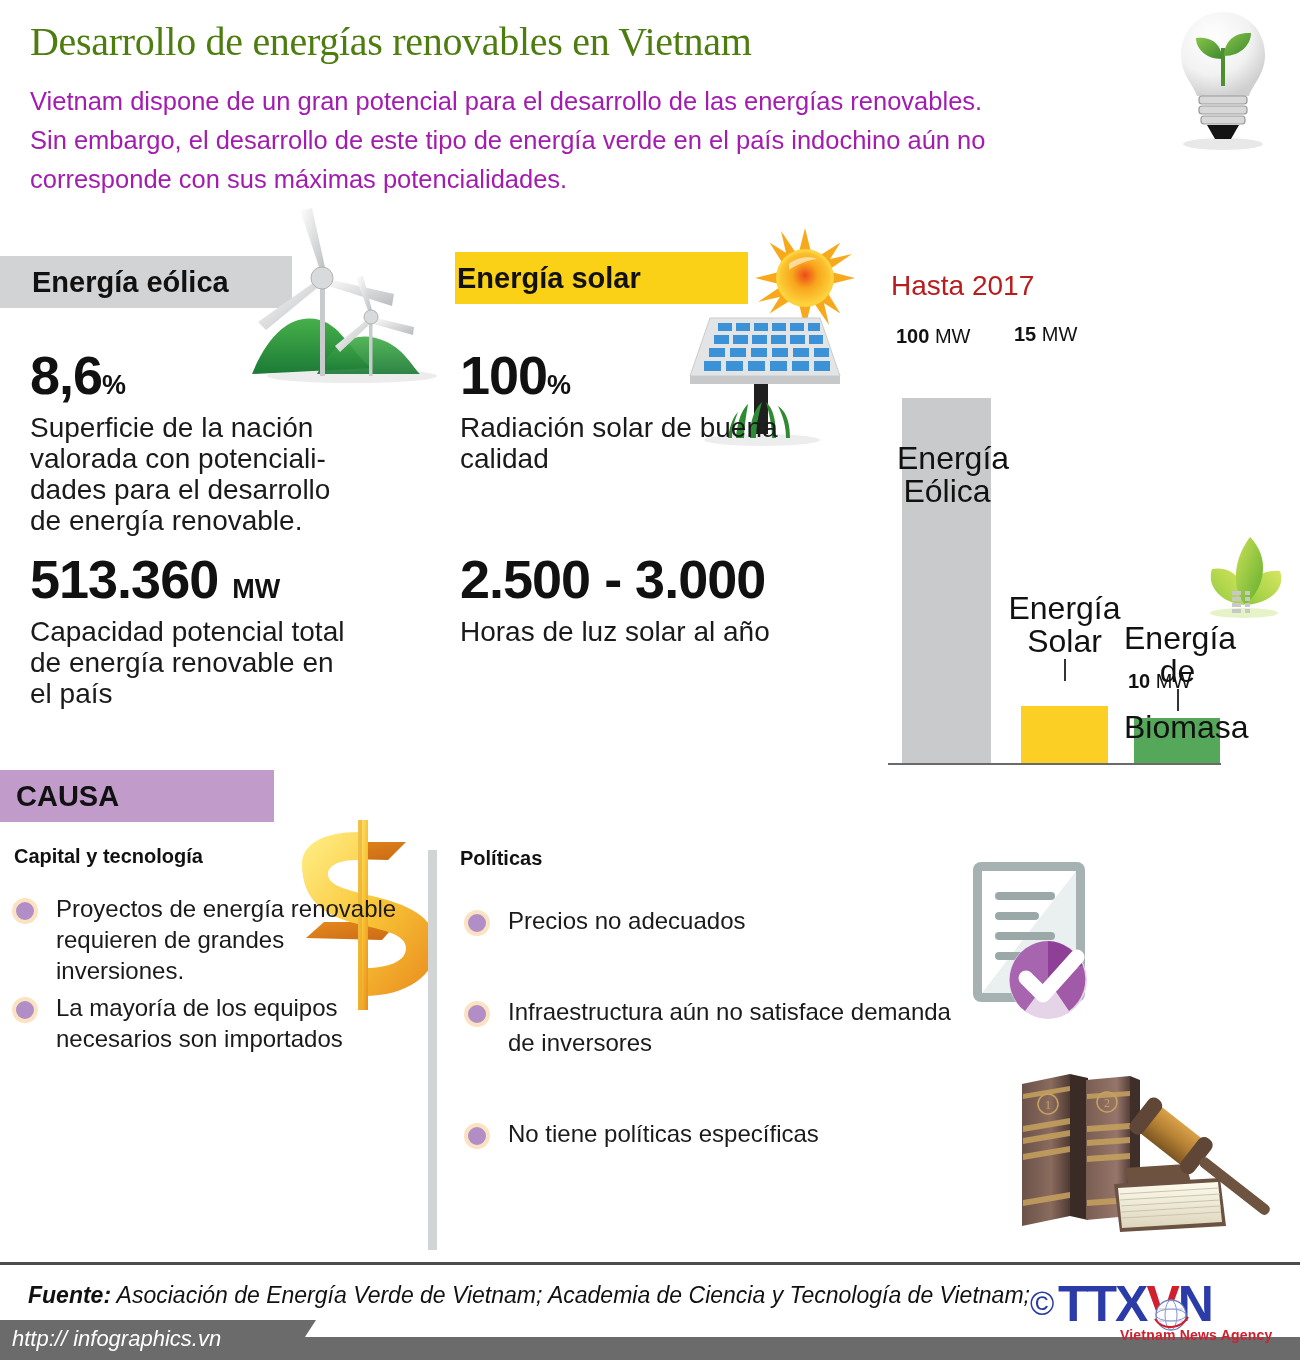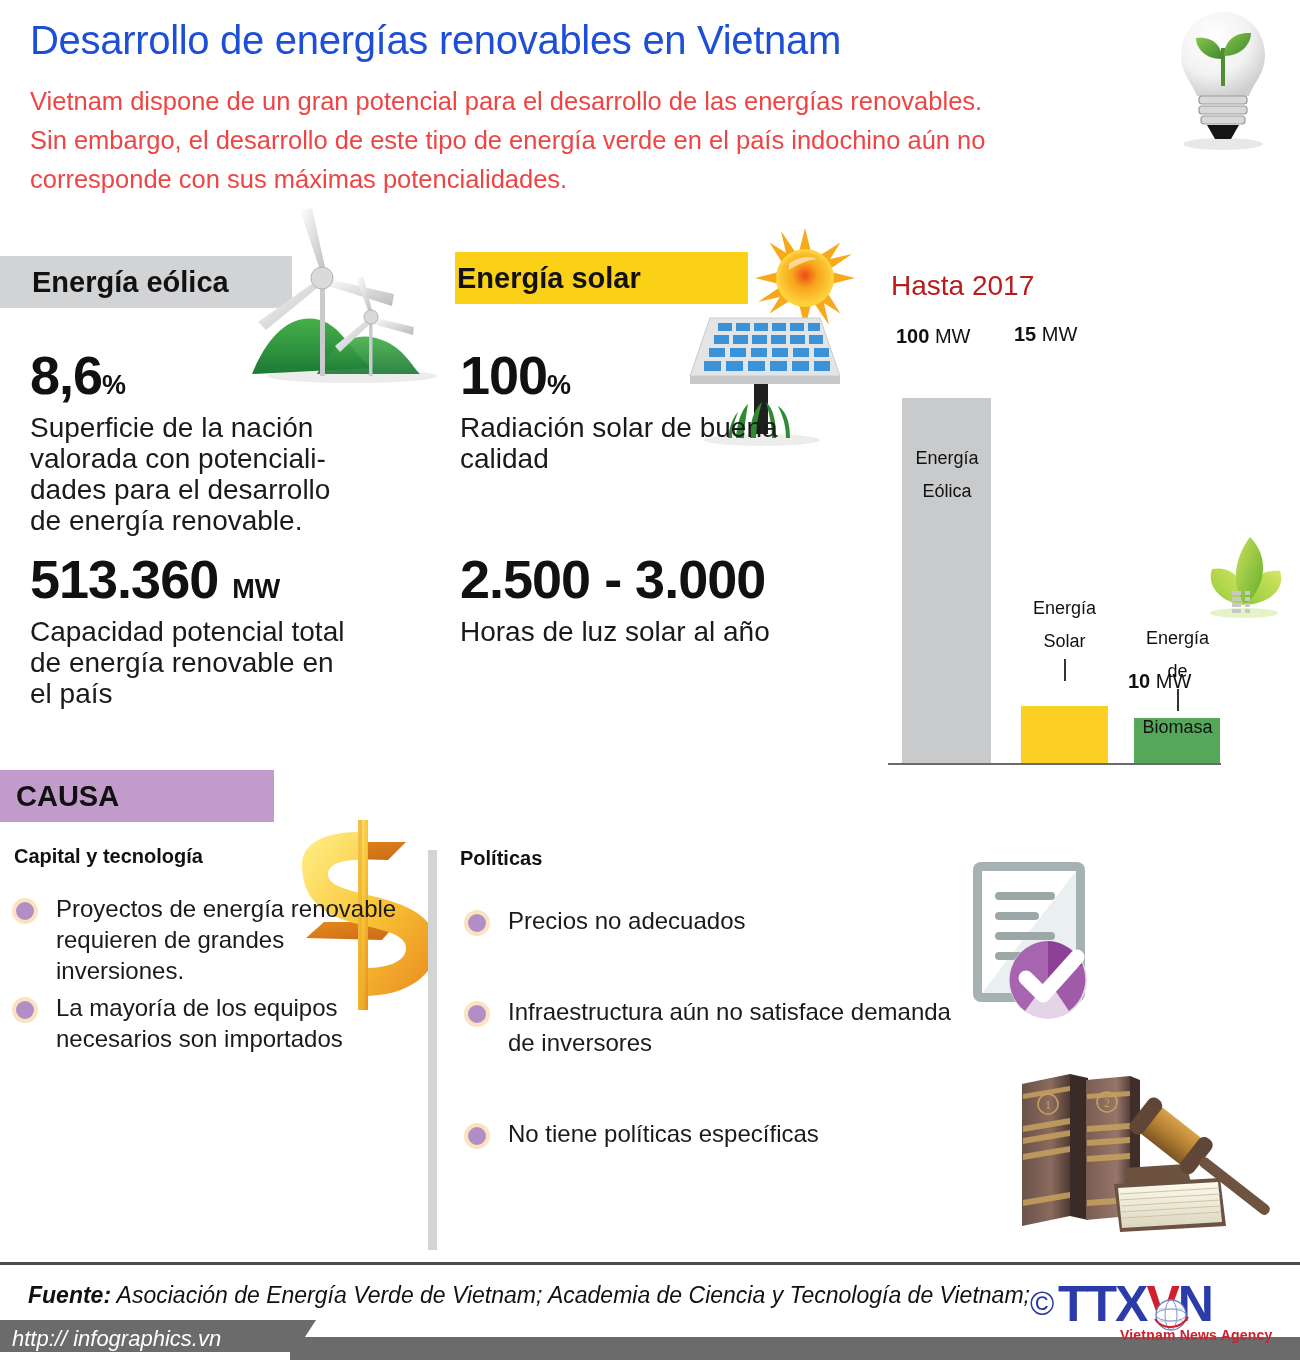--- a/index.html
+++ b/index.html
@@ -9,26 +9,26 @@
     font-family: "Liberation Sans", sans-serif;
     color: #1a1a1a;
     position: relative;
     overflow: hidden;
   }
   .page { position: relative; width: 1300px; height: 1372px; }
 
   
   .title {
     position: absolute; left: 30px; top: 18px;
-    font-size: 40px; font-weight: 400; color: #1d4ed8;
-    letter-spacing: -0.3px; white-space: nowrap;
+    font-size: 40px; font-weight: 400; color: #4d7c0f;
+    letter-spacing: -0.3px; white-space: nowrap; font-family: Liberation Serif, serif;
   }
   .intro {
     position: absolute; left: 30px; top: 82px; width: 1150px;
-    font-size: 25.5px; line-height: 39px; color: #ef4444;
+    font-size: 25.5px; line-height: 39px; color: #a21caf;
   }
   .bulb { position: absolute; left: 1163px; top: 4px; width: 120px; height: 150px; }
 
   
   .band {
     position: absolute; height: 52px;
     display: flex; align-items: center;
   }
   .band span { font-size: 29px; font-weight: bold; color: #111; }
   .band-wind  { left: 0;   top: 256px; width: 292px; padding-left: 32px; }
@@ -64,21 +64,21 @@
 
   .bar-value {
     position: absolute; font-size: 20px; color: #111; white-space: nowrap;
   }
   .bar-value b { font-weight: bold; }
   .v-wind    { left: 8px;   top: -45px; }
   .v-solar   { left: 126px; top: -47px; }
   .v-biomass { left: 240px; top: 300px; }
 
   .bar-label {
-    position: absolute; font-size: 18px; line-height: 33px; color: #111;
+    position: absolute; font-size: 32px; line-height: 33px; color: #111;
     text-align: center; white-space: nowrap;
   }
   .l-wind    { left: 9px;   top: 72px;  width: 100px; color: #111; }
   .l-solar   { left: 120px; top: 222px; width: 113px; }
   .l-biomass { left: 236px; top: 252px; width: 107px; }
   .tick { display: block; width: 2px; height: 22px; background: #333; margin: 1px auto 0; }
   .leaf-chart { position: absolute; left: 300px; top: 155px; width: 110px; height: 105px; }
 
   
   .sub-head { position: absolute; font-size: 20px; font-weight: bold; color: #111; }
@@ -106,21 +106,21 @@
   
   .foot-line {
     position: absolute; left: 0; top: 1262px; width: 1300px; height: 3px; background: #4d4d4d;
   }
   .source {
     position: absolute; left: 28px; top: 1282px;
     font-size: 23px; font-style: italic; color: #111; white-space: nowrap;
   }
   .source b { font-weight: bold; font-style: italic; }
   .urlbar {
-    position: absolute; left: 0; top: 1320px; width: 290px; height: 32px;
+    position: absolute; left: 0; top: 1320px; width: 290px; height: 40px;
     background: #6b6b6b;
   }
   .urlbar:after {
     content: ""; position: absolute; left: 290px; top: 0;
     border-top: 40px solid #6b6b6b; border-right: 26px solid transparent;
   }
   .urlbar span {
     position: absolute; left: 12px; top: 6px;
     font-size: 22px; font-style: italic; color: #fff; white-space: nowrap;
   }

